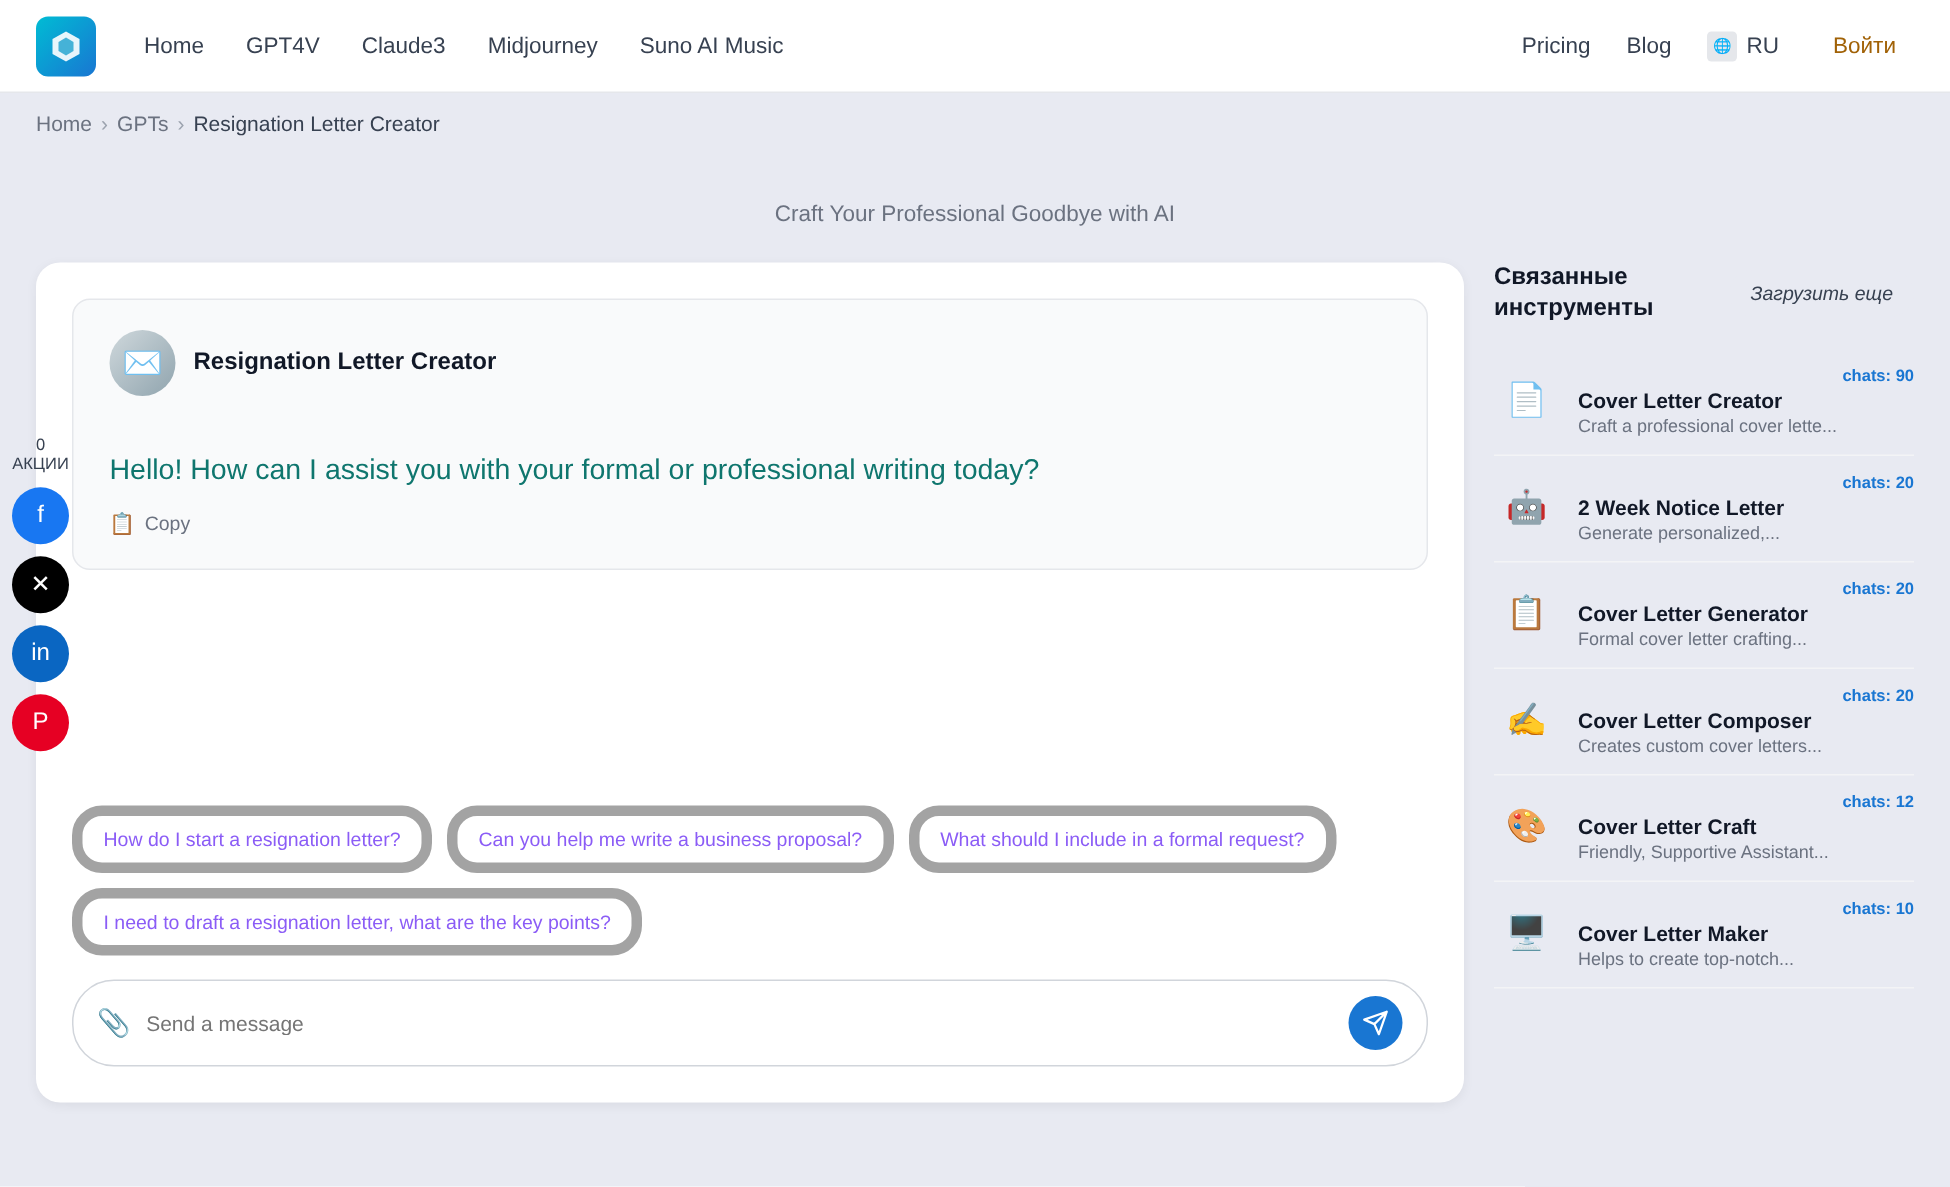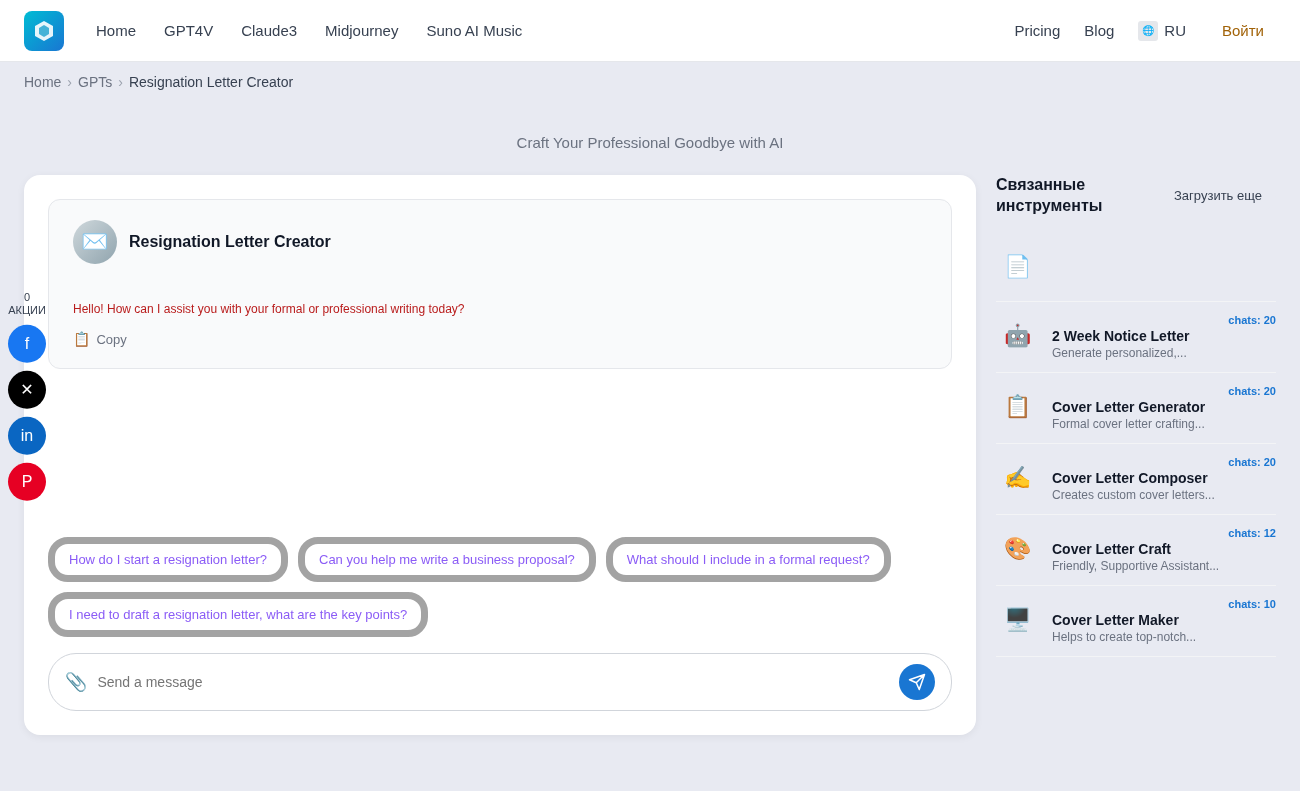--- a/index.html
+++ b/index.html
@@ -128,21 +128,21 @@
     .bot-header {
       display: flex; align-items: center; gap: 12px; margin-bottom: 10px;
     }
     .bot-avatar {
       width: 44px; height: 44px; border-radius: 50%;
       background: linear-gradient(135deg, #cfd8dc, #90a4ae);
       display: flex; align-items: center; justify-content: center;
       font-size: 22px; flex-shrink: 0;
     }
     .bot-name { font-size: 16px; font-weight: 700; color: #111827; }
-    .bot-text { font-size: 12px; color: #b91c1c; line-height: 1.5; margin-bottom: 12px; margin-top: 36px; }
+    .bot-text { font-size: 19px; color: #0f766e; line-height: 1.5; margin-bottom: 12px; margin-top: 36px; }
     .copy-btn {
       display: inline-flex; align-items: center; gap: 6px;
       font-size: 13px; color: #6b7280; cursor: pointer;
       background: none; border: none; padding: 0;
     }
     .copy-icon { font-size: 14px; }
 
     
     .chat-spacer { flex: 1; }
 
@@ -184,20 +184,21 @@
       display: flex; align-items: center; justify-content: flex-start;
       margin-bottom: 16px;
     }
     .sidebar-title {
       font-size: 16px; font-weight: 700; color: #111827; line-height: 1.3;
     }
     .load-more-btn {
       background: #e8eaf2; border: none; border-radius: 20px;
       padding: 8px 14px; font-size: 13px; color: #374151; cursor: pointer;
       white-space: nowrap;
+      font-style: italic;
     }
 
     
     .related-tool {
       display: flex; align-items: flex-start; gap: 12px;
       padding: 12px 0; border-bottom: 1px solid #f3f4f6;
       cursor: pointer; position: relative;
     }
     .tool-avatar {
       width: 44px; height: 44px; border-radius: 10px;
@@ -302,20 +303,25 @@
 
   <div class="sidebar-panel">
     <div class="sidebar-header">
       <span class="sidebar-title">Связанные инструменты</span>
       <button class="load-more-btn">Загрузить еще</button>
     </div>
 
     <div id="tools-list">
         <div class="related-tool">
     <div class="tool-avatar">📄</div>
+    <div class="tool-info">
+      <div class="tool-chats">chats: 90</div>
+      <div class="tool-name">Cover Letter Creator</div>
+      <div class="tool-desc">Craft a professional cover lette...</div>
+    </div>
   </div>
         <div class="related-tool">
     <div class="tool-avatar">🤖</div>
     <div class="tool-info">
       <div class="tool-chats">chats: 20</div>
       <div class="tool-name">2 Week Notice Letter</div>
       <div class="tool-desc">Generate personalized,...</div>
     </div>
   </div>
         <div class="related-tool">

